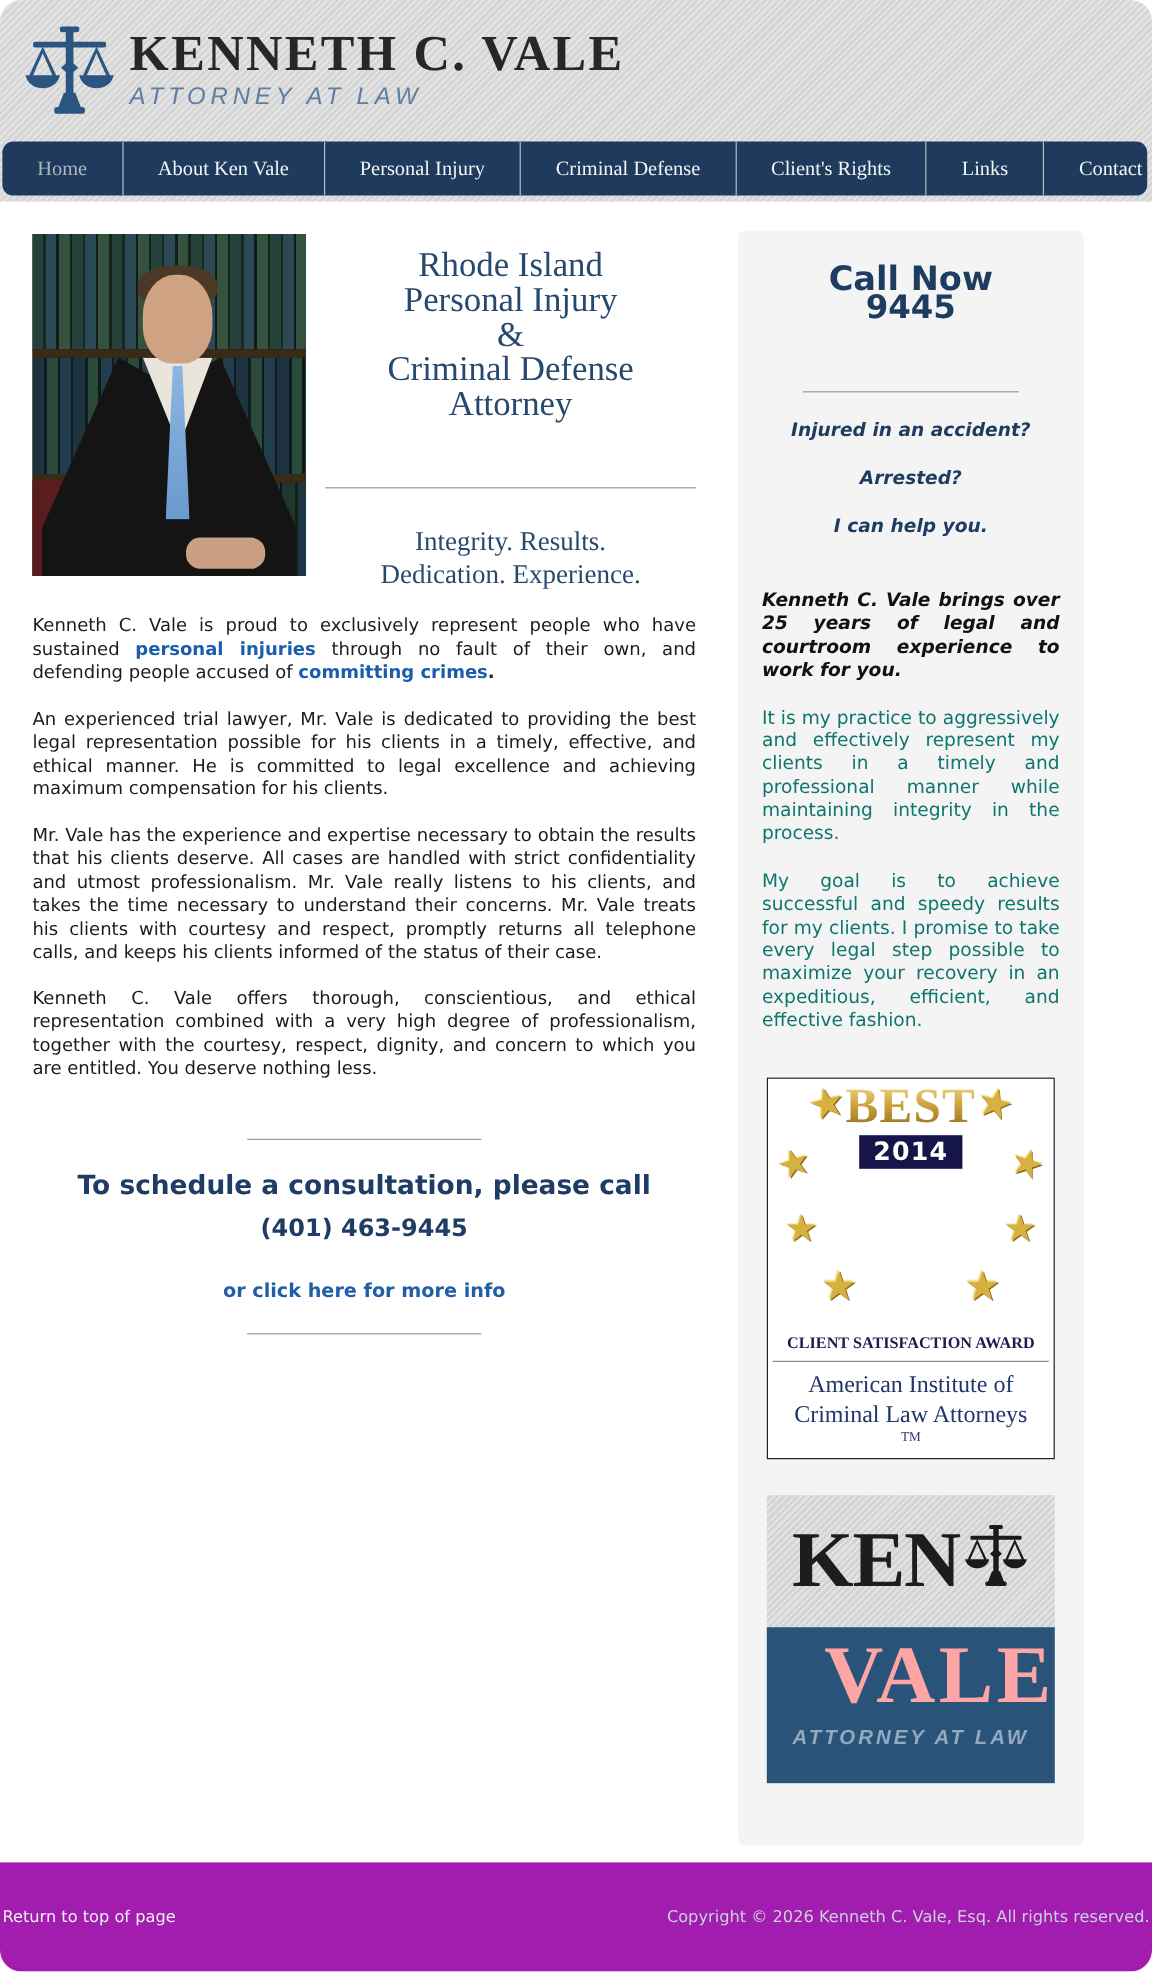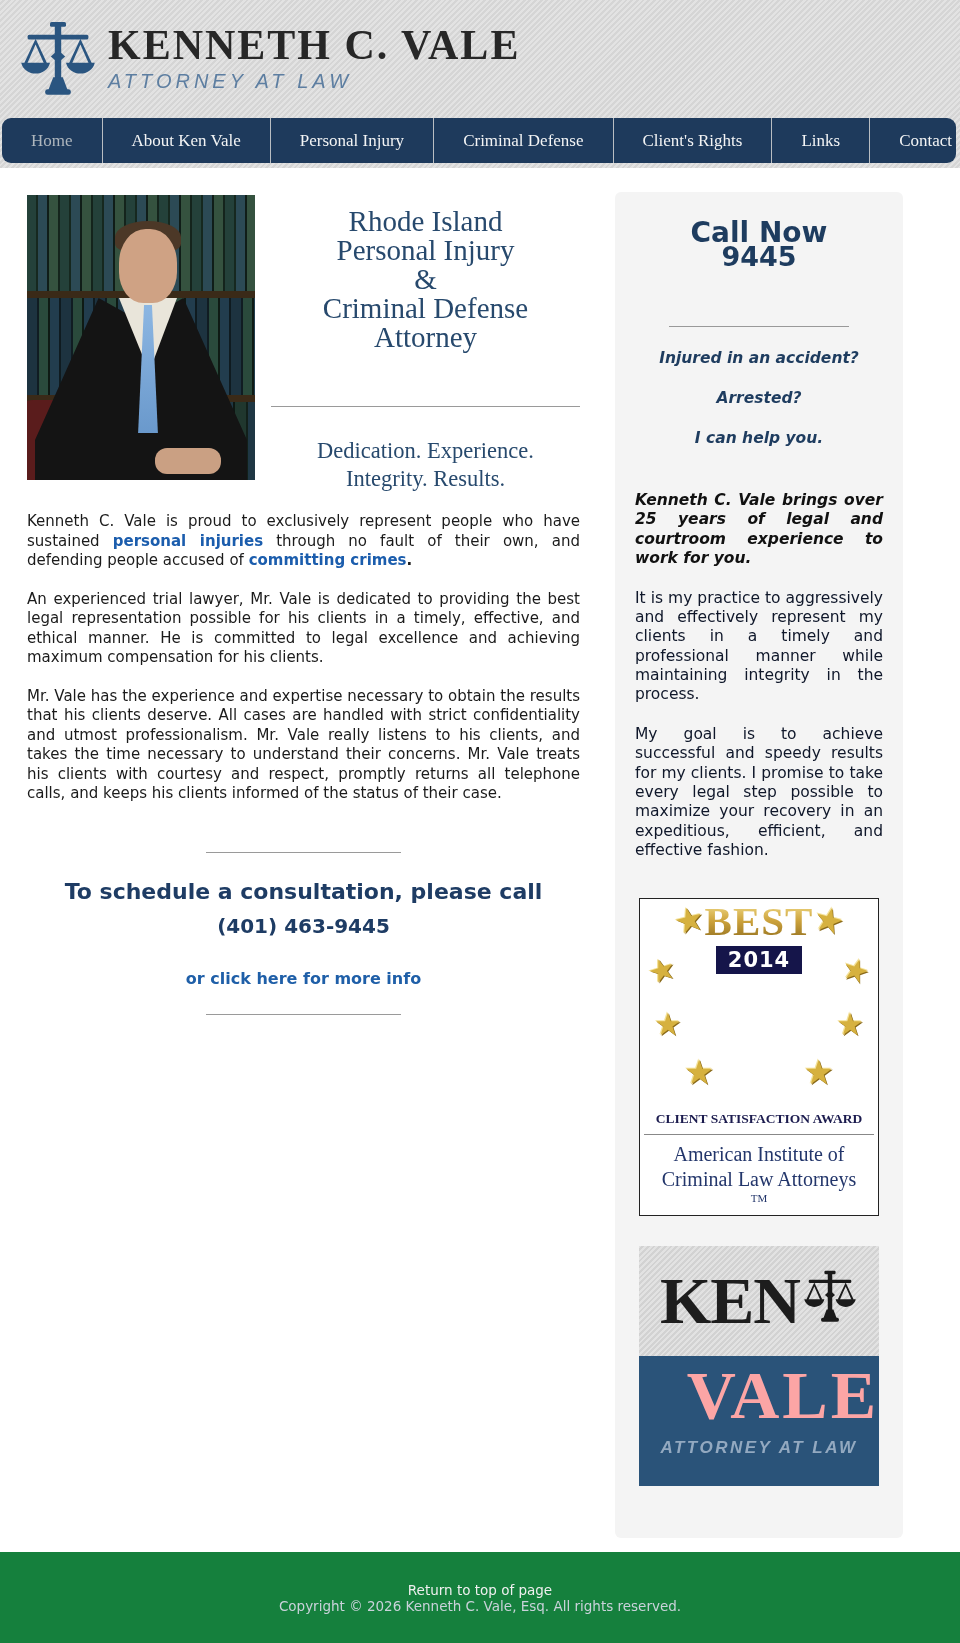--- a/index.html
+++ b/index.html
@@ -3,21 +3,21 @@
 <meta charset="utf-8">
 <style>
   * { box-sizing: border-box; }
   html, body { margin: 0; padding: 0; }
   body {
     width: 960px;
     background: #ffffff;
     font-family: "DejaVu Sans", sans-serif;
     color: #1b1b1b;
   }
-  .page { width: 960px; height: 1643px; overflow: hidden; display: flex; flex-direction: column; }
+  .page { width: 960px; height: 1643px; overflow: hidden; display: flex; flex-direction: column; border-radius: 18px; }
 
   
   header {
     height: 168px;
     background: #d9d9d9;
     background-image: repeating-linear-gradient(135deg, rgba(255,255,255,.25) 0 2px, rgba(0,0,0,0.02) 2px 4px);
     position: relative;
   }
   .brand { display: flex; align-items: center; padding: 12px 0 0 18px; gap: 10px; }
   .brand-icon svg { display: block; }
@@ -113,21 +113,21 @@
   .consult-link { display: inline-block; font-size: 16px; font-weight: bold; color: #1f5fa8; text-decoration: none; margin-top: 31px; }
 
   
   .call-now { text-align: center; font-size: 28px; font-weight: bold; color: #1e3c5f; margin-top: 10px; }
   .side-phone { text-align: center; font-size: 27px; font-weight: bold; color: #1e3c5f; margin-top: 8px; }
   .side-phone span { display: block; line-height: 1; }
   .side-phone .ph2 { margin-top: -14px; }
   .side-hr { border: none; border-top: 1px solid #999; width: 180px; margin: 56px auto 16px; }
   .question { text-align: center; font-size: 15.5px; font-weight: bold; font-style: italic; color: #1e3c5f; margin: 22px 0; }
   .side-intro { font-size: 15.5px; font-weight: bold; font-style: italic; text-align: justify; line-height: 1.25; margin-top: 44px; color: #111; }
-  .side-p { font-size: 15.5px; text-align: justify; line-height: 1.25; margin-top: 20px; color: #0f172a; }
+  .side-p { font-size: 15.5px; text-align: justify; line-height: 1.25; margin-top: 20px; color: #0f766e; }
 
   
   .badge { width: 240px; margin: 38px auto 0; background: #fff; border: 1px solid #222; padding: 4px 4px 0; }
   .badge-art { position: relative; height: 200px; }
   .star { position: absolute; color: #d6b13f; text-shadow: 1px 1px 0 #8a6a1a, -1px -1px 0 #f4e29a; line-height: 1; }
   .star.tl { left: 30px; top: 0; font-size: 34px; transform: rotate(-14deg); }
   .star.tr { right: 30px; top: 0; font-size: 34px; transform: rotate(14deg); }
   .star.ml { left: 4px; top: 52px; font-size: 31px; transform: rotate(-18deg); }
   .star.mr { right: 4px; top: 52px; font-size: 31px; transform: rotate(18deg); }
   .star.bl { left: 10px; top: 106px; font-size: 31px; }
@@ -157,23 +157,23 @@
     background-image: repeating-linear-gradient(135deg, rgba(255,255,255,.3) 0 2px, rgba(0,0,0,0.02) 2px 4px);
     display: flex; align-items: center; justify-content: center; }
   .kv-ken { font-family: "Liberation Serif", serif; font-weight: bold; font-size: 66px; color: #1d1d1d; letter-spacing: -1px; line-height: 1; }
   .kv-scales { margin-left: 2px; margin-top: -6px; }
   .kv-bottom { height: 130px; background: #2a5379; text-align: center; padding-top: 4px; }
   .kv-vale { font-family: "Liberation Serif", serif; font-weight: bold; font-size: 68px; color: #fca5a5; letter-spacing: 3px; line-height: 1.05; text-align: right; }
   .kv-tag { font-family: "Liberation Sans", sans-serif; font-style: italic; font-weight: bold; font-size: 17px; color: #93a9c0; letter-spacing: 2.5px; margin-top: 6px; }
 
   
   footer {
-    height: 91px; background: #15803d;
-    display: flex; align-items: center; justify-content: center;
-    padding: 0 2px; font-size: 13.5px; flex-direction: column;
+    height: 91px; background: #a21caf;
+    display: flex; align-items: center; justify-content: space-between;
+    padding: 0 2px; font-size: 13.5px;
   }
   .footer-link { color: #efefef; text-decoration: none; }
   .footer-copy { color: #c9d2da; }
 </style>
 </head>
 <body>
 
 <div class="page">
 
   <header>
@@ -234,30 +234,31 @@
         <div class="headline">
           <div class="headline-lines">
             <span>Rhode Island</span>
             <span>Personal Injury</span>
             <span>&amp;</span>
             <span>Criminal Defense</span>
             <span>Attorney</span>
           </div>
           <hr>
           <div class="tagline-lines">
+            <span>Integrity. Results.</span>
             <span>Dedication. Experience.</span>
-            <span>Integrity. Results.</span>
           </div>
         </div>
       </div>
 
       <p class="body-p"><span>Kenneth C. Vale is proud to exclusively represent people who have sustained </span><a href="#" class="inline-link">personal injuries</a><span> through no fault of their own, and defending people accused of </span><a href="#" class="inline-link">committing crimes</a><span class="bold-dot">.</span></p>
 
       <p class="body-p">An experienced trial lawyer, Mr. Vale is dedicated to providing the best legal representation possible for his clients in a timely, effective, and ethical manner. He is committed to legal excellence and achieving maximum compensation for his clients.</p>
       <p class="body-p">Mr. Vale has the experience and expertise necessary to obtain the results that his clients deserve. All cases are handled with strict confidentiality and utmost professionalism. Mr. Vale really listens to his clients, and takes the time necessary to understand their concerns. Mr. Vale treats his clients with courtesy and respect, promptly returns all telephone calls, and keeps his clients informed of the status of their case.</p>
+      <p class="body-p">Kenneth C. Vale offers thorough, conscientious, and ethical representation combined with a very high degree of professionalism, together with the courtesy, respect, dignity, and concern to which you are entitled. You deserve nothing less.</p>
 
       <hr class="small-hr">
 
       <div class="consult">
         <div class="consult-heading">To schedule a consultation, please call</div>
         <div class="consult-phone">(401) 463-9445</div>
         <a href="#" class="consult-link">or click here for more info</a>
       </div>
 
       <hr class="small-hr" style="margin-top:26px;">

